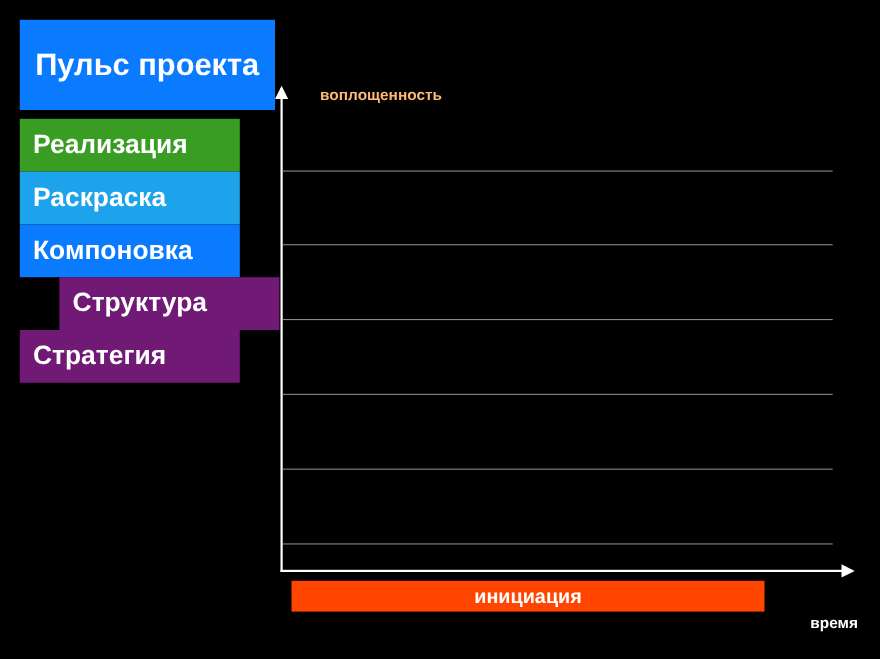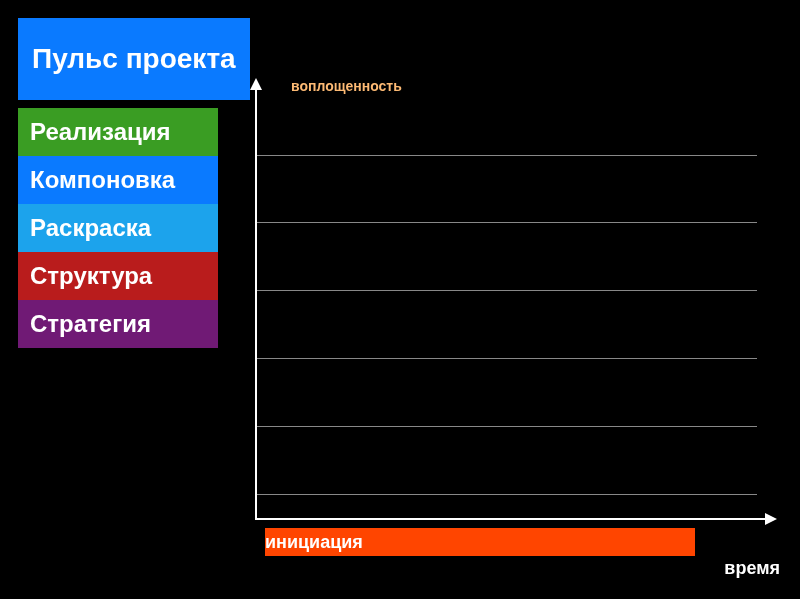--- a/index.html
+++ b/index.html
@@ -87,55 +87,56 @@
       color: #fdba74;
       font-size: 14px;
       font-weight: bold;
       margin-left: 24px;
     }
     .x-label {
       position: absolute;
       right: -5px;
       top: 478px;
       color: #fff;
-      font-size: 18px;
+      font-size: 14px;
       font-weight: bold;
     }
     .gridline {
       position: absolute;
       left: 2px;
       width: 500px;
       height: 1px;
       background: #888;
     }
     .init-bar {
       position: absolute;
       left: 10px;
       top: 448px;
       height: 28px;
       width: 430px;
       display: flex;
       align-items: center;
+      justify-content: center;
       color: #fff;
       font-size: 18px;
       font-weight: bold;
     }
   </style>
 </head>
 <body>
 
 <div class="title-box" style="background-color: rgb(10, 122, 255);">
   <span>Пульс проекта</span>
 </div>
 
 <div class="stages">
     <div class="stage-box" style="background-color: rgb(58, 157, 35);">Реализация</div>
+    <div class="stage-box" style="background-color: rgb(28, 163, 236);">Раскраска</div>
     <div class="stage-box" style="background-color: rgb(10, 122, 255);">Компоновка</div>
-    <div class="stage-box" style="background-color: rgb(28, 163, 236);">Раскраска</div>
-    <div class="stage-box" style="background-color: #b91c1c;">Структура</div>
+    <div class="stage-box" style="background-color: #701a75; margin-left: 36px;">Структура</div>
     <div class="stage-box" style="background-color: #701a75;">Стратегия</div>
   </div>
 
 <div class="chart-area">
   <div class="y-axis"></div>
   <div class="x-axis"></div>
   <div class="y-label">воплощенность</div>
   <div class="x-label">время</div>
   <div class="gridlines-container">
       <div class="gridline" style="top: 75px;"></div>

